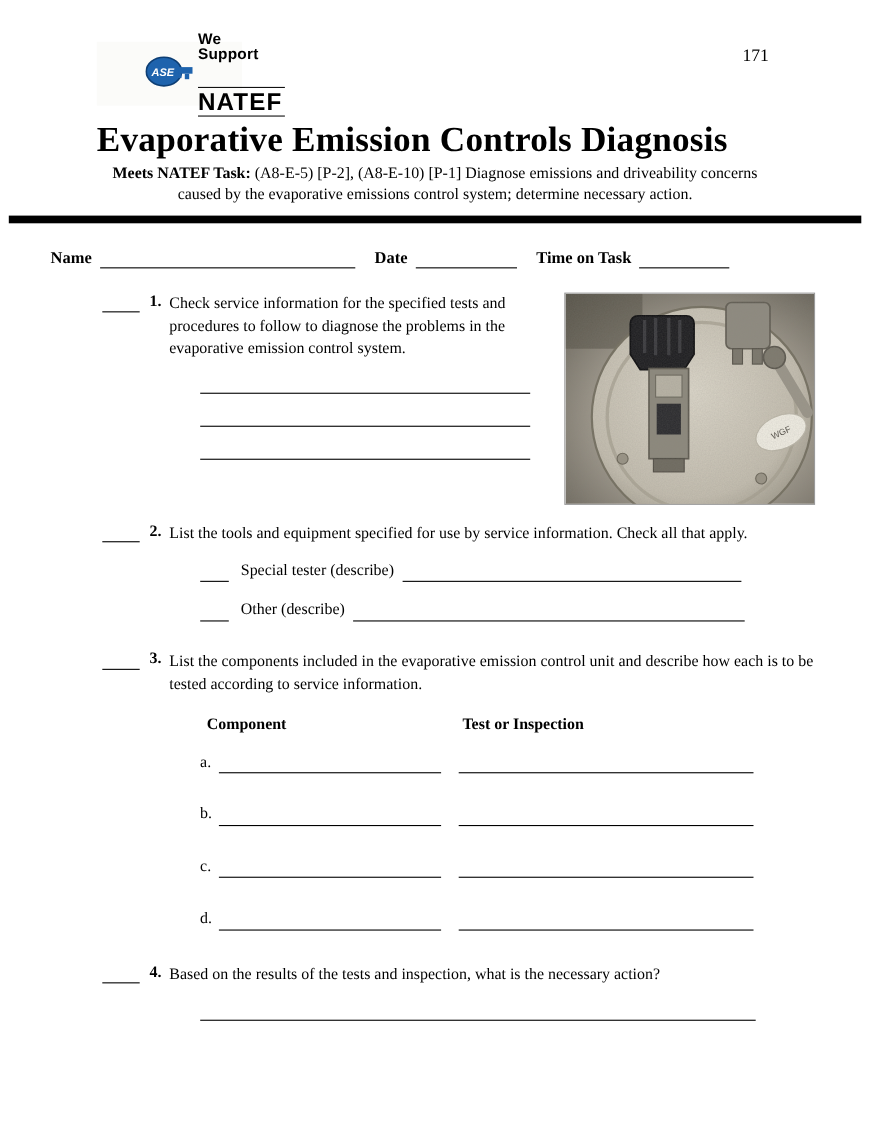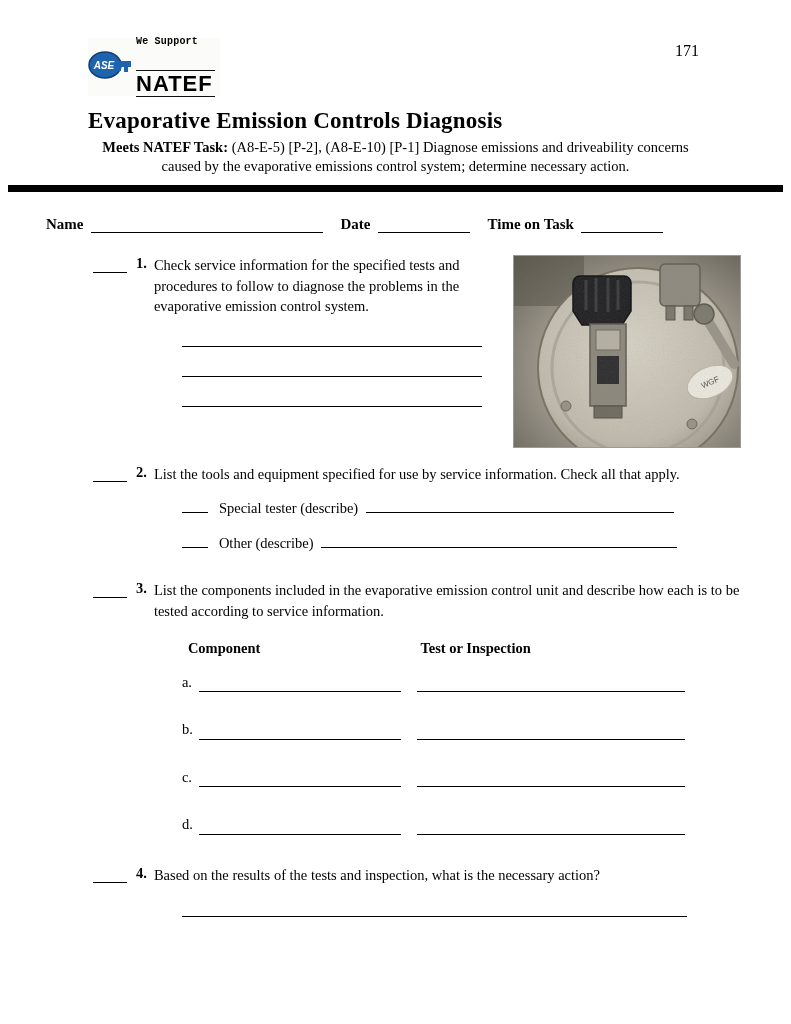--- a/index.html
+++ b/index.html
@@ -16,38 +16,38 @@
   
   .top-row {
     display: flex; justify-content: space-between; align-items: flex-start;
     padding: 38px 92px 0 88px;
   }
   .logo {
     width: 132px; height: 58px;
     display: flex; align-items: center; gap: 4px;
     background: #fbfbf9;
   }
-  .ase-key { flex: 0 0 auto; }
+  .ase-key { flex: 0 0 auto; margin-left: 44px; }
   .logo-text { display: flex; flex-direction: column; line-height: 1; }
   .logo-support {
-    font-family: Liberation Mono, monospace;
-    font-size: 10px; font-weight: bold; margin-bottom: 7px; letter-spacing: 0.2px;
+    font-family: Liberation Sans, sans-serif;
+    font-size: 14px; font-weight: bold; margin-bottom: 7px; letter-spacing: 0.2px;
   }
   .logo-natef {
     font-family: "Liberation Sans", sans-serif;
     font-size: 22px; font-weight: bold; letter-spacing: 1px;
     border-top: 1.5px solid #111; border-bottom: 1.5px solid #111;
     padding: 2px 2px 1px 0;
     margin-top: 16px;
   }
   .page-number { font-size: 16px; padding-top: 4px; }
 
   
   .title {
-    font-size: 23px; font-weight: bold;
+    font-size: 32px; font-weight: bold;
     margin: 12px 88px 0 88px; letter-spacing: 0.2px;
   }
   .task-line {
     margin: 4px 92px 0 92px;
     font-size: 14.5px; line-height: 1.32; text-align: center;
   }
   .task-line b { font-weight: bold; }
   .rule { height: 7px; background: #000; margin: 9px 8px 0 8px; }
 
   
@@ -72,21 +72,21 @@
   .item1-left { width: 410px; flex: 0 0 auto; }
   .answer-blanks { margin: 24px 0 0 28px; }
   .answer-blanks .line { display: block; width: 300px; margin-top: 29px; height: 0; }
   .photo {
     width: 228px; height: 193px; margin-left: 10px; flex: 0 0 auto;
     border: 1px solid #9a9a9a; overflow: hidden;
   }
 
   .item2 { margin-top: 16px; }
   .options { margin: 13px 0 0 28px; }
-  .option-row { display: flex; align-items: flex-start; margin-top: 15px; white-space: nowrap; }
+  .option-row { display: flex; align-items: flex-end; margin-top: 15px; white-space: nowrap; }
   .option-row:first-child { margin-top: 0; }
   .option-check { width: 26px; margin-right: 11px; flex: 0 0 auto; }
   .option-line { margin-left: 8px; }
   .w310 { width: 308px; } .w358 { width: 356px; }
 
   .item3 { margin-top: 26px; }
   .col-headers { display: flex; font-weight: bold; margin: 17px 0 0 34px; }
   .col-headers .col2 { margin-left: 160px; }
   .comp-rows { margin: 13px 0 0 28px; }
   .comp-row { display: flex; align-items: flex-end; margin-top: 27px; }

